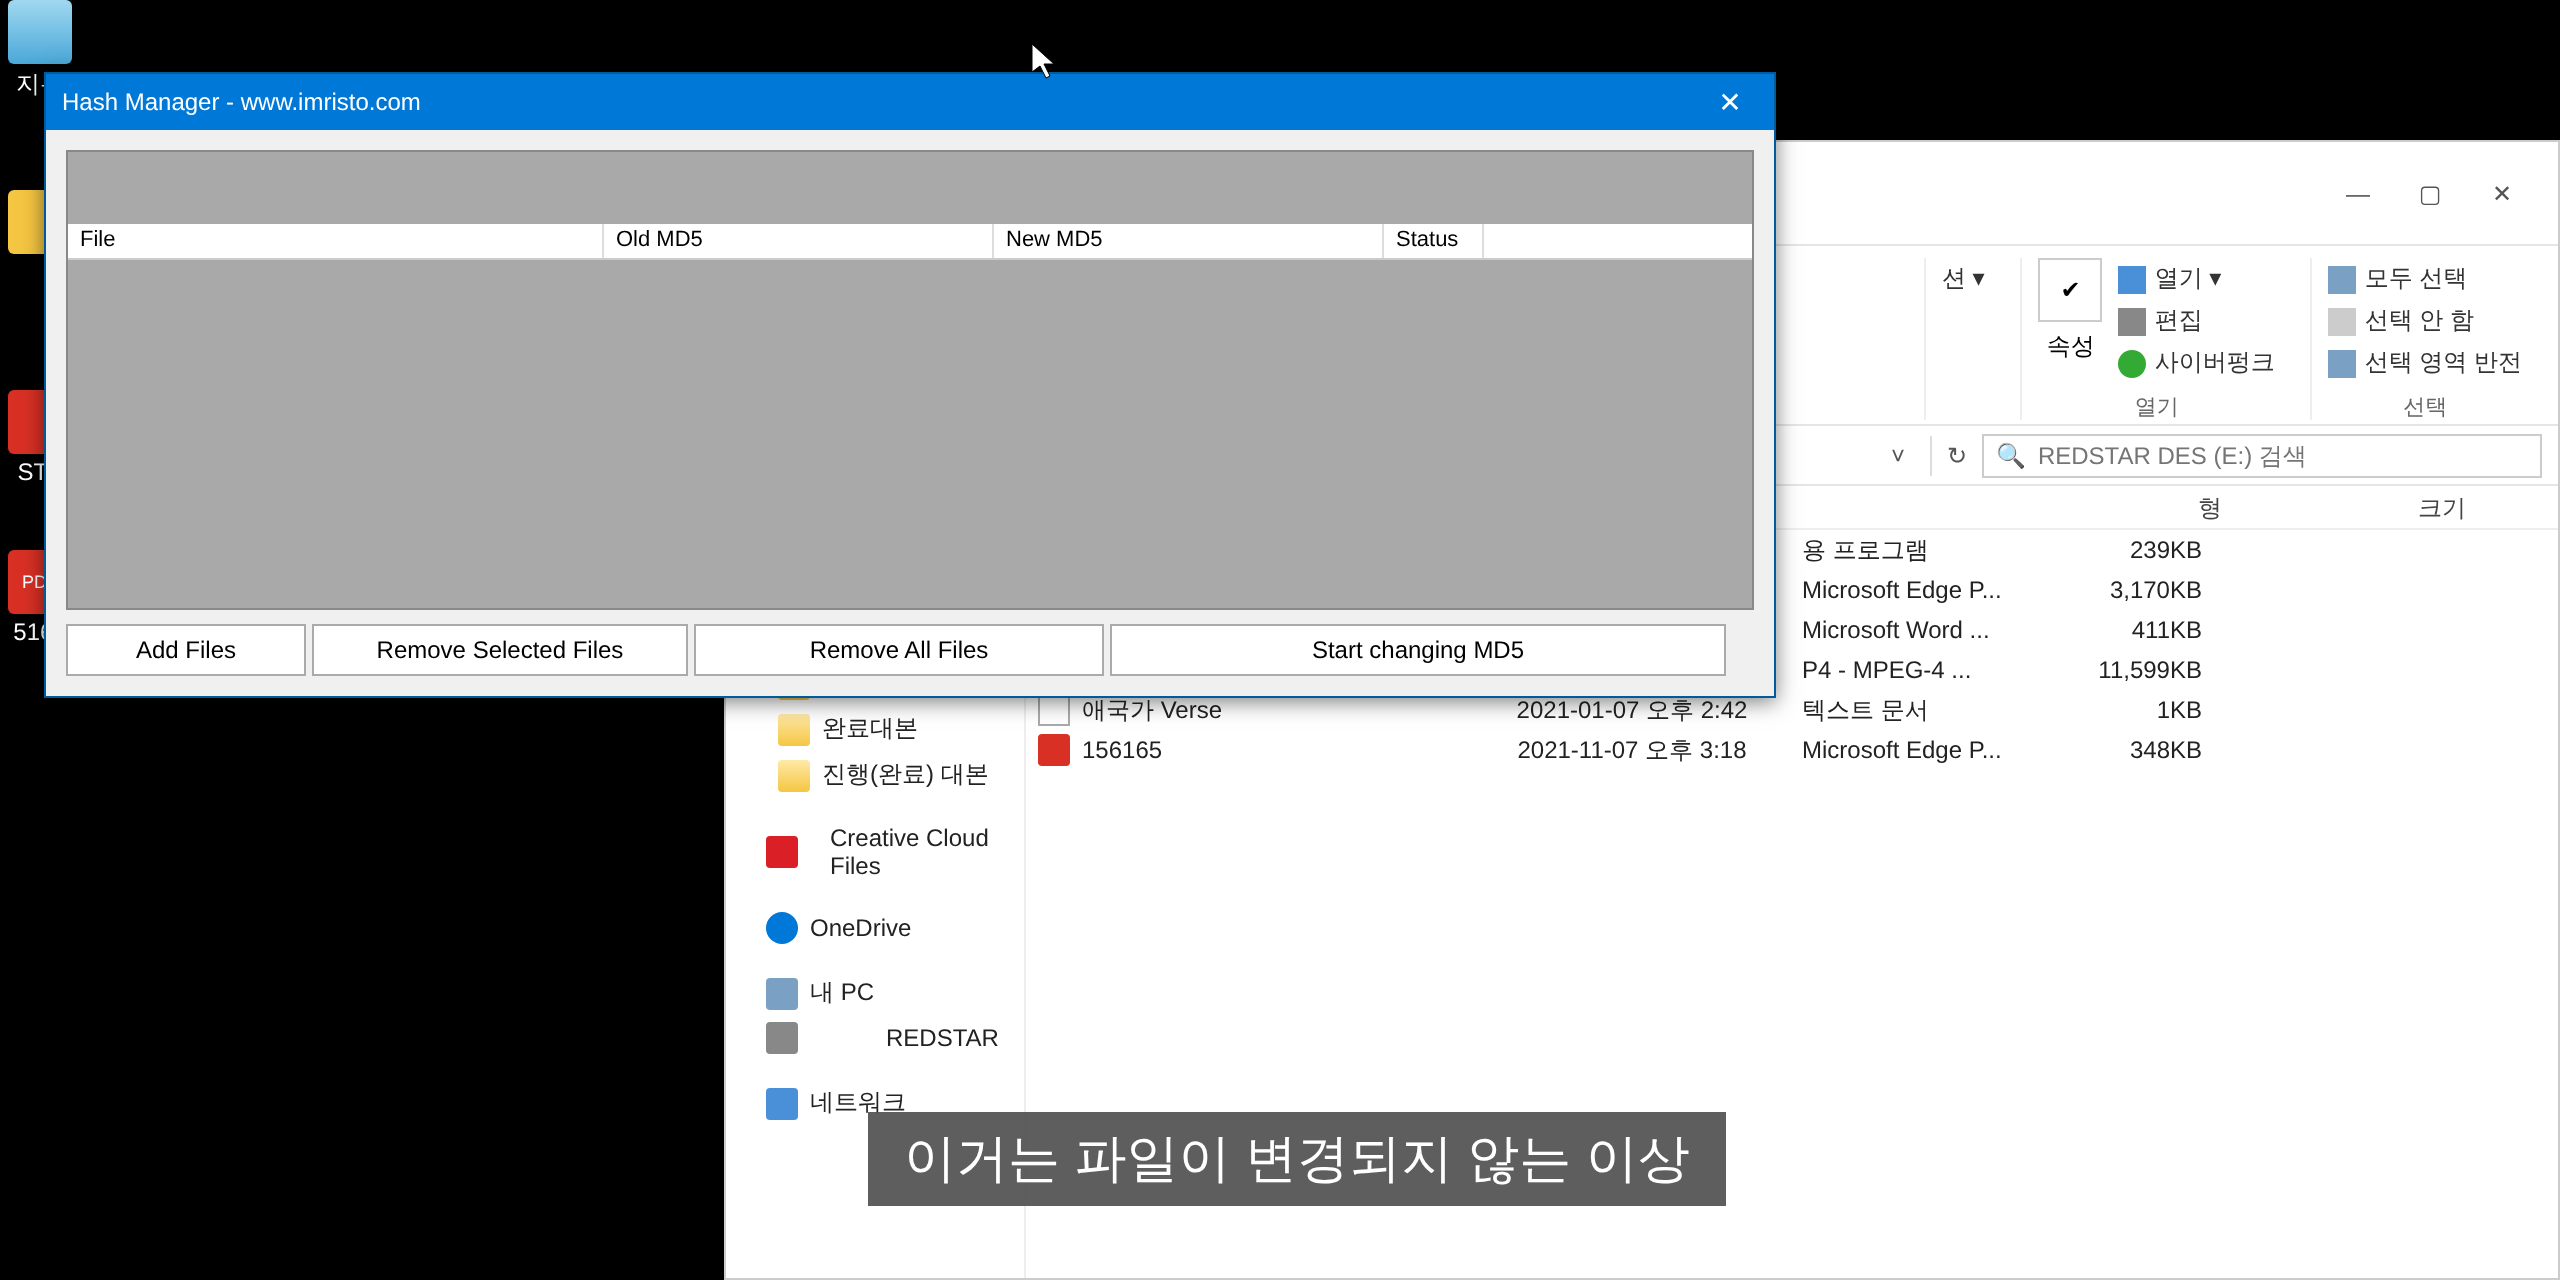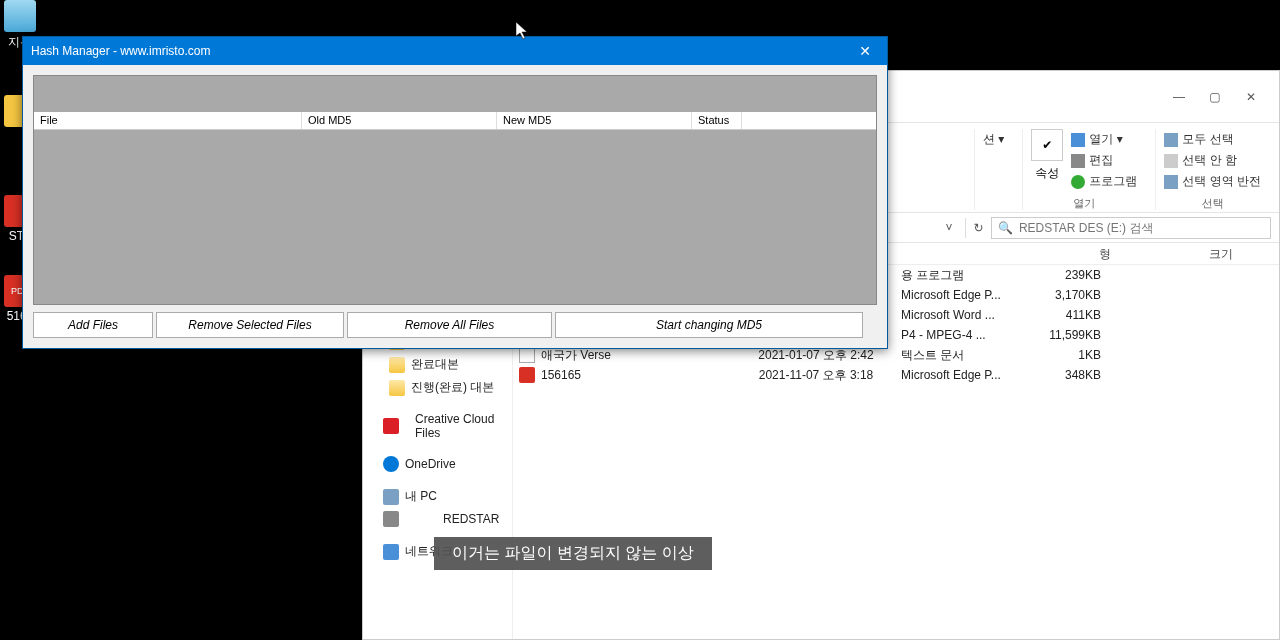--- a/index.html
+++ b/index.html
@@ -17,21 +17,21 @@
 .hash-title { font-size: 12px; }
 .hash-close { width: 28px; height: 28px; display: flex; align-items: center; justify-content: center; cursor: pointer; font-size: 14px; }
 .hash-body { padding: 10px; }
 .hash-listview { height: 230px; background: #a9a9a9; border: 1px solid #888; position: relative; }
 .hash-headers { display: flex; height: 18px; background: #fff; border-bottom: 1px solid #ccc; margin-top: 36px; }
 .hash-headers div { padding: 2px 6px; border-right: 1px solid #ddd; font-size: 11px; }
 .col-file { width: 268px; }
 .col-old { width: 195px; }
 .col-new { width: 195px; }
 .col-status { width: 50px; }
-.hash-buttons { display: flex; gap: 3px; margin-top: 7px; font-style: italic; }
+.hash-buttons { display: flex; gap: 3px; margin-top: 7px; }
 .hash-btn { height: 26px; background: #fff; border: 1px solid #aaa; display: flex; align-items: center; justify-content: center; font-size: 12px; cursor: pointer; }
 .bt-add { width: 120px; }
 .bt-remove { width: 188px; }
 .bt-removeall { width: 205px; }
 .bt-start { width: 308px; }
 
 
 .explorer { position: absolute; left: 362px; top: 70px; width: 918px; height: 570px; background: #fff; border: 1px solid #ccc; }
 .exp-top { height: 52px; display: flex; align-items: center; justify-content: flex-end; padding-right: 10px; border-bottom: 1px solid #e5e5e5; }
 .exp-top-btn { width: 36px; height: 24px; display: flex; align-items: center; justify-content: center; color: #555; cursor: pointer; font-size: 12px; }
@@ -69,21 +69,21 @@
 .file-row .fdate { width: 150px; text-align: center; padding-right: 20px; }
 .file-row .ftype { width: 120px; white-space: nowrap; overflow: hidden; text-overflow: ellipsis; }
 .file-row .fsize { width: 80px; text-align: right; }
 .pdf { background: #d93025; border-radius: 2px; }
 .txt { background: #fff; border: 1px solid #aaa; }
 .mp4 { background: #6a4aa8; border-radius: 2px; }
 .doc { background: #2b579a; border-radius: 2px; }
 .exe { background: #888; border-radius: 2px; }
 
 
-.caption { position: absolute; left: 434px; top: 537px; background: rgba(80,80,80,.92); color: #fff; font-size: 16px; padding: 6px 18px; font-family: "Malgun Gothic", sans-serif; }
+.caption { position: absolute; left: 434px; top: 556px; background: rgba(80,80,80,.92); color: #fff; font-size: 26px; padding: 6px 18px; font-family: "Malgun Gothic", sans-serif; }
 
 
 .cursor { position: absolute; left: 516px; top: 22px; width: 12px; height: 18px; }
 .cursor::before { content: ""; position: absolute; border-left: 2px solid #fff; border-top: 2px solid #fff; width: 0; height: 0; border-style: solid; border-width: 0 5px 14px 5px; border-color: transparent transparent #fff transparent; transform: rotate(-30deg); }
 </style>
 </head>
 <body>
 
 <div class="desktop-icon di-1"><div class="icn"></div><span>지통</span></div>
 <div class="desktop-icon" style="top:95px;left:0">
@@ -114,21 +114,21 @@
           <div class="ribbon-item">
               <span class="rb-icon" style="background:#4a90d9"></span>
               <span>열기 ▾</span>
             </div>
           <div class="ribbon-item">
               <span class="rb-icon" style="background:#888"></span>
               <span>편집</span>
             </div>
           <div class="ribbon-item">
               <span class="rb-icon" style="background:#3a3;border-radius:50%"></span>
-              <span>프로그램</span>
+              <span>사이버펑크</span>
             </div>
         </div>
       </div>
       <div class="ribbon-label">열기</div>
     </div>
     <div class="ribbon-group">
       <div class="ribbon-item">
           <span class="rb-icon" style="background:#7aa0c4"></span>
           <span>모두 선택</span>
         </div>

